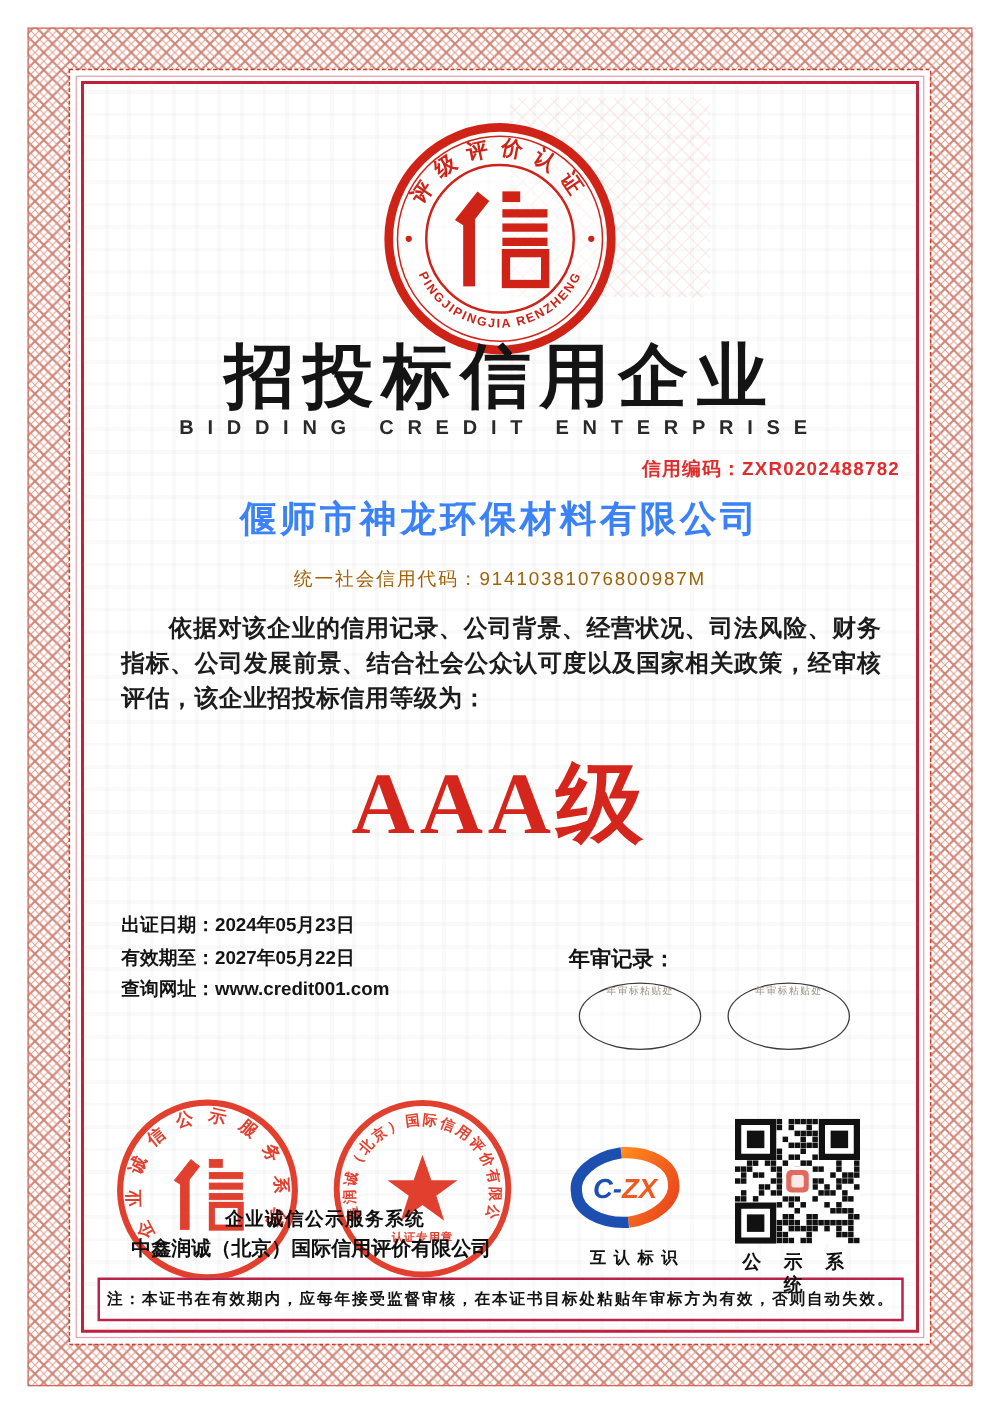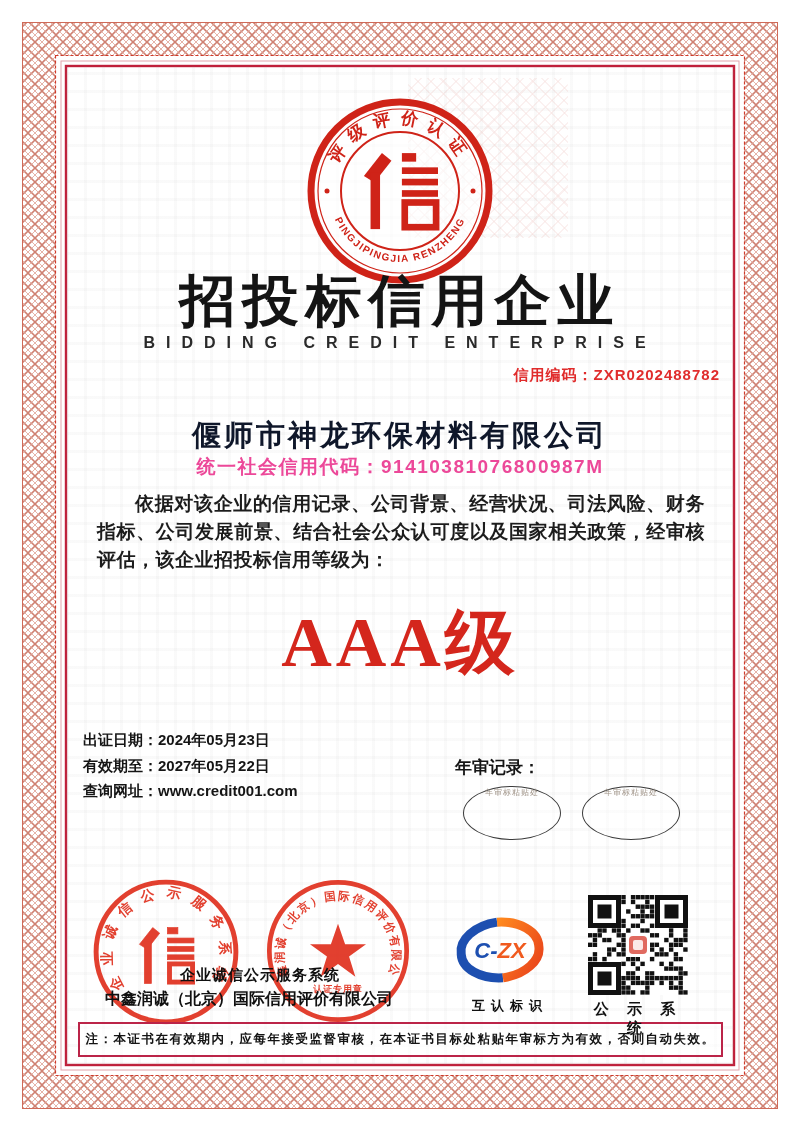--- a/index.html
+++ b/index.html
@@ -24,29 +24,29 @@
     background-image:
       repeating-linear-gradient(45deg, rgba(220,120,110,.35) 0 1.5px, transparent 1.5px 9px),
       repeating-linear-gradient(-45deg, rgba(220,120,110,.35) 0 1.5px, transparent 1.5px 9px);
     opacity:.28;border-radius:8px;
   }
   .abs{position:absolute;}
   .center{left:66px;right:66px;text-align:center;}
   .title{top:264px;font-size:56px;font-weight:bold;color:#141414;letter-spacing:7px;font-family:"Liberation Serif","DejaVu Serif",serif;}
   .subtitle{top:334px;font-size:16px;font-weight:bold;color:#2a2a2a;letter-spacing:11px;}
   .credit-line{top:366px;right:80px;font-size:15px;font-weight:bold;color:#e02c2c;letter-spacing:1px;}
-  .company{top:416px;font-size:29px;font-weight:bold;color:#0f172a;letter-spacing:3px;font-family:"Liberation Serif","DejaVu Serif",serif;}
-  .uscc{top:454px;font-size:19px;font-weight:bold;color:#ec4899;letter-spacing:1.5px;}
+  .company{top:396px;font-size:29px;font-weight:bold;color:#3b82f6;letter-spacing:3px;font-family:"Liberation Serif","DejaVu Serif",serif;}
+  .uscc{top:454px;font-size:15px;font-weight:normal;color:#a16207;letter-spacing:1.5px;}
   .body-par{
     top:490px;left:97px;width:608px;font-size:19px;font-weight:bold;color:#1c1c1c;
     line-height:28px;text-indent:2em;text-align:justify;letter-spacing:.5px;
     font-family:"Liberation Serif","DejaVu Serif",serif;
   }
   .grade{top:596px;font-size:70px;font-weight:bold;color:#d4261c;letter-spacing:4px;font-family:"Liberation Serif","DejaVu Serif",serif;}
-  .fields{top:731px;left:83px;}
+  .fields{top:731px;left:97px;}
   .field-row{height:25.5px;font-size:15px;font-weight:bold;color:#151515;white-space:nowrap;}
   .annual-label{top:756px;left:455px;font-size:17px;font-weight:bold;color:#151515;}
   .sticker{
     position:absolute;top:786px;width:96px;height:52px;border:1.5px solid #3a3a3a;border-radius:50%;
     display:flex;align-items:flex-start;justify-content:center;
     font-size:8px;color:#a09488;letter-spacing:1px;background:rgba(255,255,255,.4);
   }
   .sticker1{left:463px;} .sticker2{left:582px;}
   .caption1{top:966px;left:140px;width:240px;text-align:center;font-size:15px;font-weight:bold;color:#101010;letter-spacing:1px;}
   .caption2{top:989px;left:88px;width:322px;text-align:center;font-size:16px;font-weight:bold;color:#101010;}

